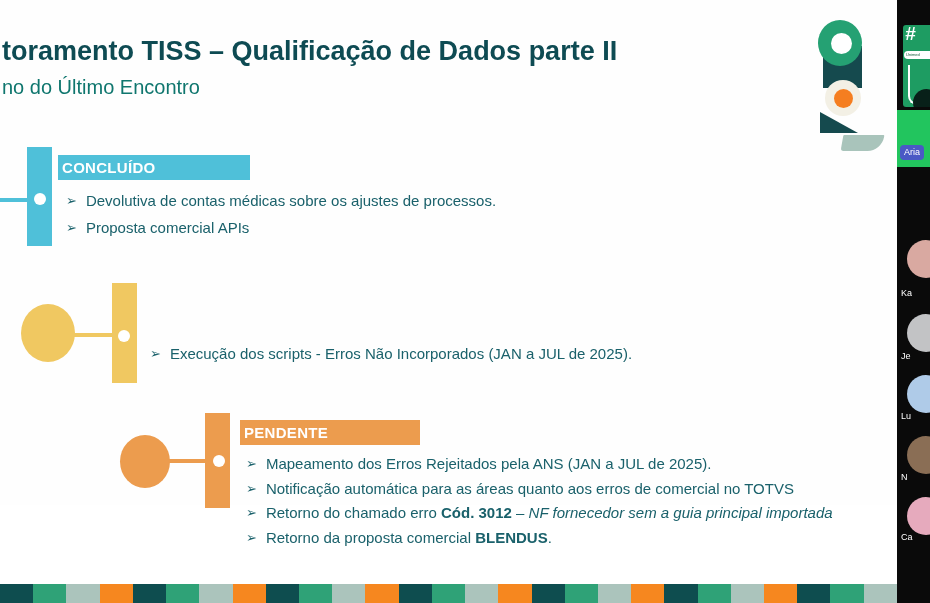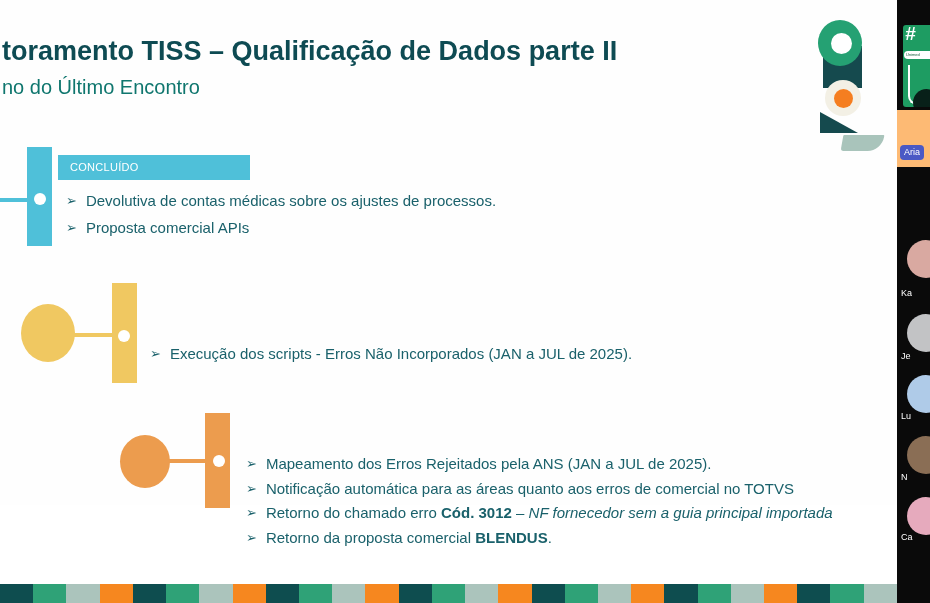--- a/index.html
+++ b/index.html
@@ -17,22 +17,22 @@
   .lg-cream{position:absolute;left:825px;top:80px;width:36px;height:36px;background:#f3f0e5;border-radius:50%;}
   .lg-orange{position:absolute;left:834px;top:89px;width:19px;height:19px;background:#f57e20;border-radius:50%;}
   .lg-tri{position:absolute;left:820px;top:112px;width:38px;height:21px;background:#154a4e;
           clip-path:polygon(0 0,100% 100%,0 100%);}
   .lg-sage{position:absolute;left:842px;top:135px;width:41px;height:16px;background:#a9c4bb;
            border-radius:1px 1px 14px 3px;transform:skewX(-10deg);}
   
   .sec{position:absolute;left:0;top:0;width:897px;height:603px;}
   .accent{position:absolute;}
   .dot{position:absolute;width:12px;height:12px;background:#fff;border-radius:50%;}
-  .hdr{position:absolute;color:#fff;font-weight:normal;font-size:11px;letter-spacing:.3px;
-       padding-left:12px;box-sizing:border-box;}
+  .hdr{position:absolute;color:#fff;font-weight:bold;font-size:15px;letter-spacing:.3px;
+       padding-left:4px;box-sizing:border-box;}
   .bullets{position:absolute;color:#1a616b;font-size:15px;}
   .bullet{display:flex;align-items:flex-start;}
   .glyph{margin-right:9px;font-size:13px;line-height:inherit;}
   
   #sec0 .line{left:0;top:198px;width:29px;height:4px;}
   #sec0 .bar{left:27px;top:147px;width:25px;height:99px;}
   #sec0 .dot{left:34px;top:193px;}
   #sec0 .hdr{left:58px;top:155px;width:192px;height:25px;line-height:25px;}
   #sec0 .bullets{left:66px;top:187px;line-height:27px;}
   
@@ -55,21 +55,21 @@
   
   .panel{position:absolute;left:897px;top:0;width:33px;height:603px;background:#0a0a0a;overflow:hidden;}
   .share-tile{position:absolute;left:6px;top:25px;width:27px;height:82px;background:#1e9c62;
               border-radius:3px 0 0 3px;overflow:hidden;}
   .hash{position:absolute;left:2px;top:-2px;color:#fff;font-weight:bold;font-style:italic;font-size:19px;}
   .pill{position:absolute;left:1px;top:26px;width:30px;height:8px;background:#fff;border-radius:4px;
         font-size:4px;line-height:8px;color:#0f5a38;padding-left:2px;box-sizing:border-box;overflow:hidden;}
   .outline{position:absolute;left:5px;top:40px;width:30px;height:38px;border-left:2px solid #fff;
            border-bottom:2px solid #fff;border-bottom-left-radius:9px;}
   .silhouette{position:absolute;right:-10px;bottom:-9px;width:27px;height:27px;background:#082019;border-radius:50%;}
-  .cam-tile{position:absolute;left:0;top:110px;width:33px;height:57px;background:#fdba74;}
+  .cam-tile{position:absolute;left:0;top:110px;width:33px;height:57px;background:#22c55e;}
   .chip{position:absolute;left:3px;bottom:7px;background:#4a59c5;color:#fff;font-size:9px;
         line-height:11px;padding:2px 4px;border-radius:4px;white-space:nowrap;}
   .avatar{position:absolute;left:10px;width:38px;height:38px;border-radius:50%;}
   .pname{position:absolute;left:4px;color:#fff;font-size:9px;white-space:nowrap;}
 </style>
 </head>
 <body>
 
 <div class="stage">
 
@@ -116,20 +116,21 @@
             <span><span>Execução dos scripts - Erros Não Incorporados (JAN a JUL de 2025).</span></span>
           </div>
         </div>
     </div>
 
     <div class="sec" id="sec2">
       <div class="accent circle" style="background: rgb(236, 156, 78);"></div>
       <div class="accent line" style="background: rgb(236, 156, 78);"></div>
       <div class="accent bar" style="background: rgb(236, 156, 78);"></div>
       <div class="dot"></div>
+      <div class="hdr" style="background: rgb(236, 156, 78);">PENDENTE</div>
       <div class="bullets">
           <div class="bullet">
             <span class="glyph">➢</span>
             <span><span>Mapeamento dos Erros Rejeitados pela ANS (JAN a JUL de 2025).</span></span>
           </div>
           <div class="bullet">
             <span class="glyph">➢</span>
             <span><span>Notificação automática para as áreas quanto aos erros de comercial no TOTVS</span></span>
           </div>
           <div class="bullet">

